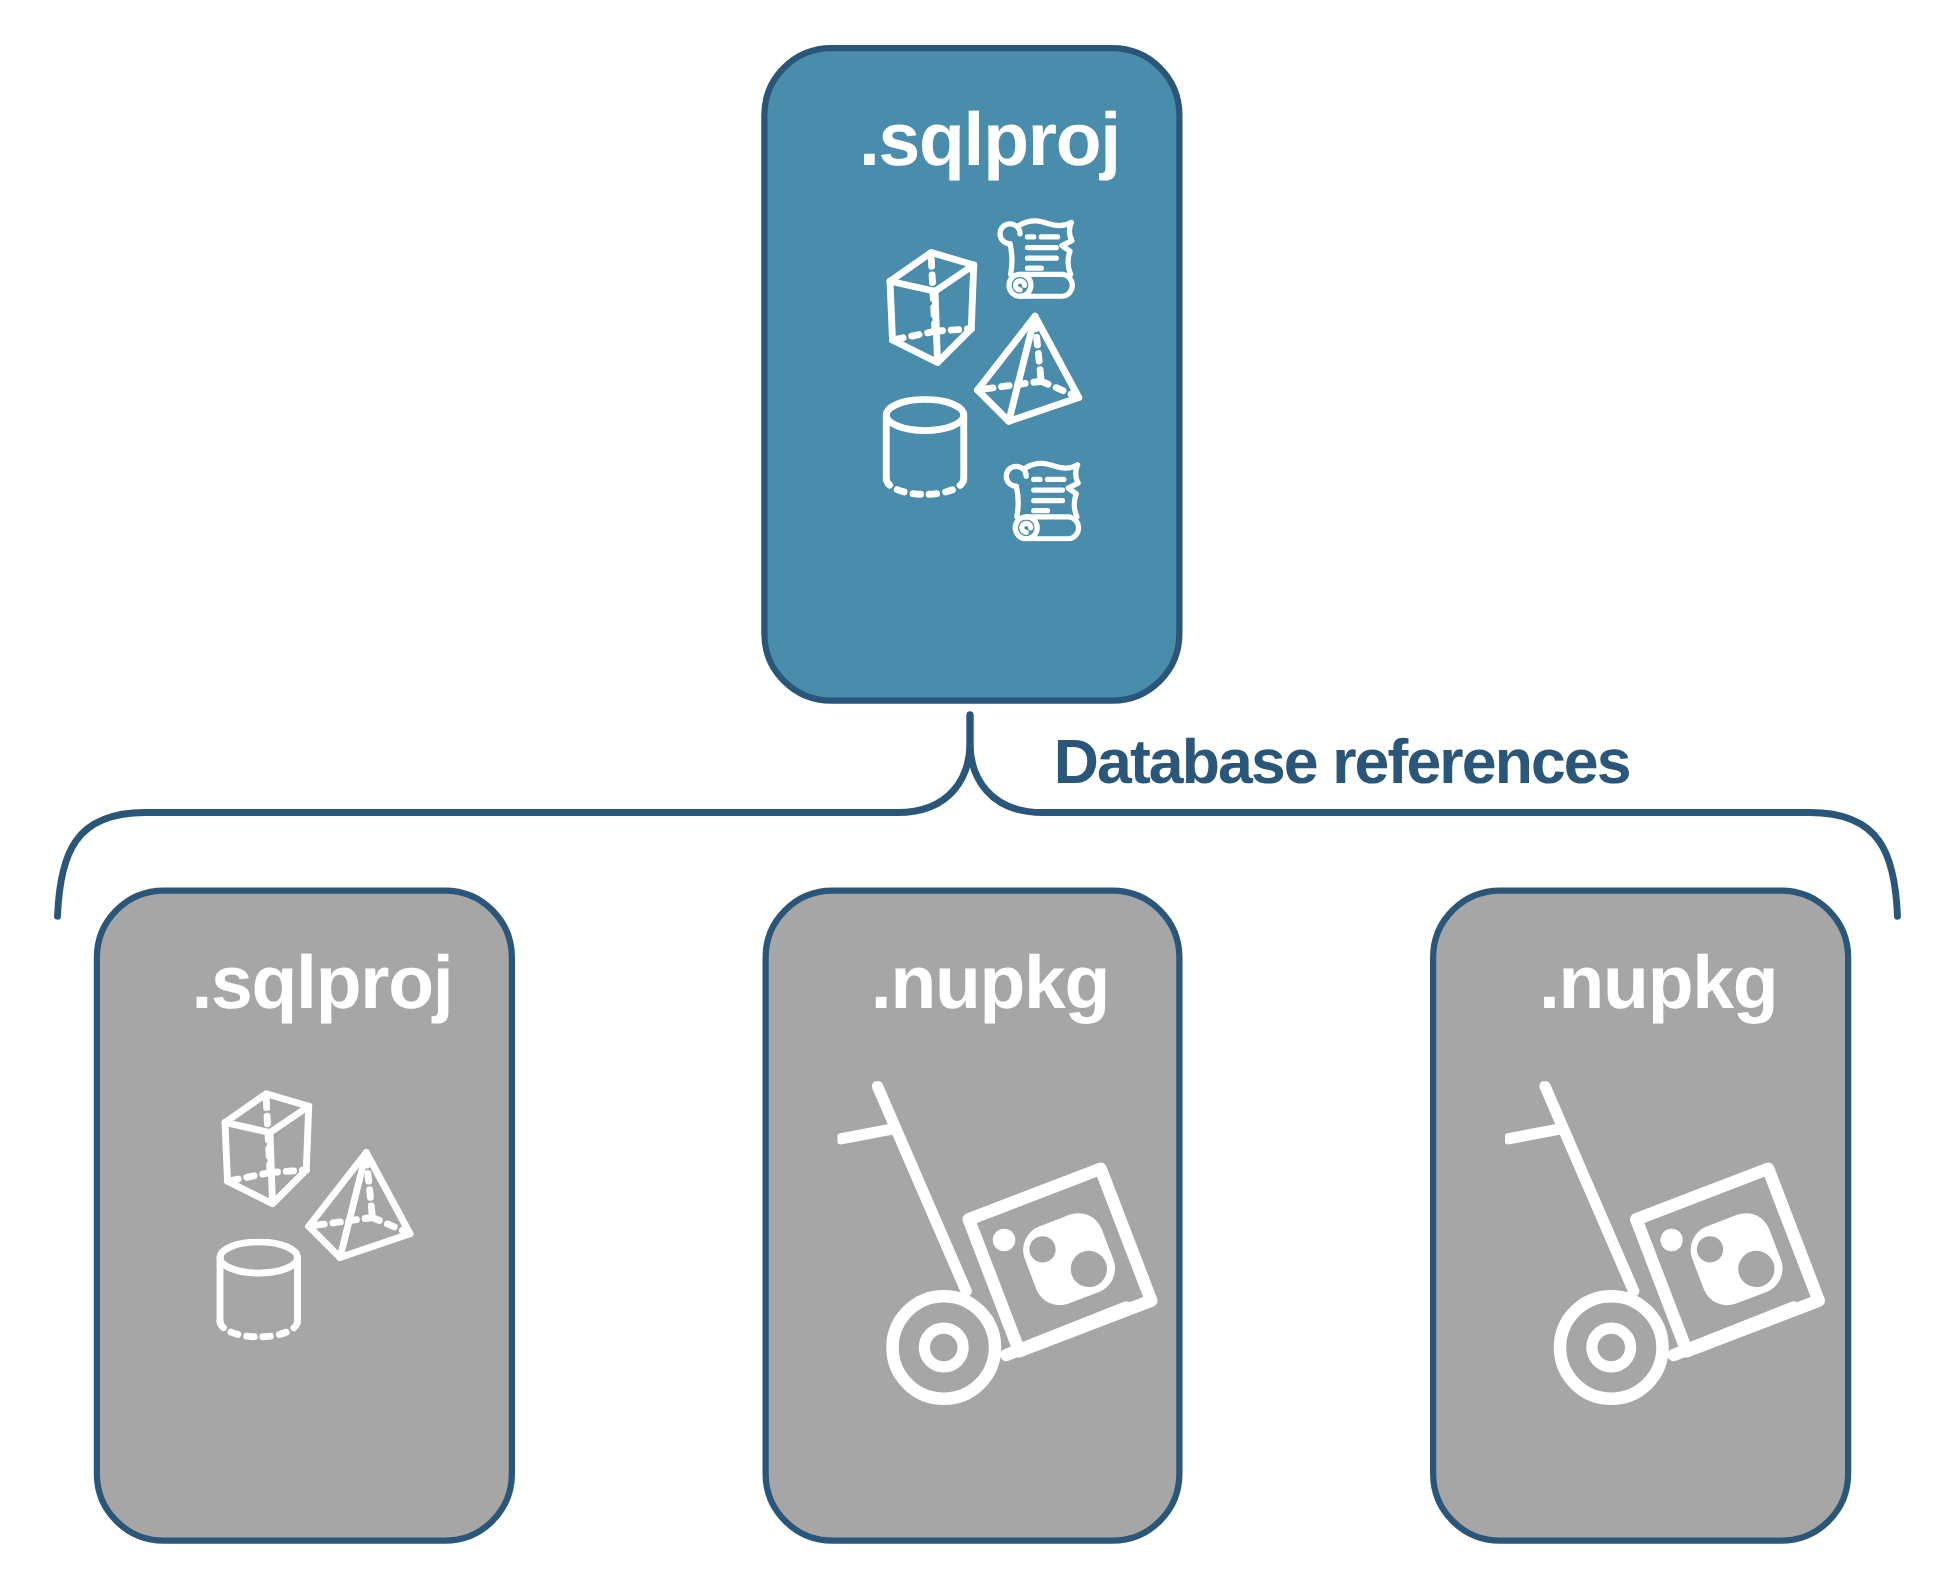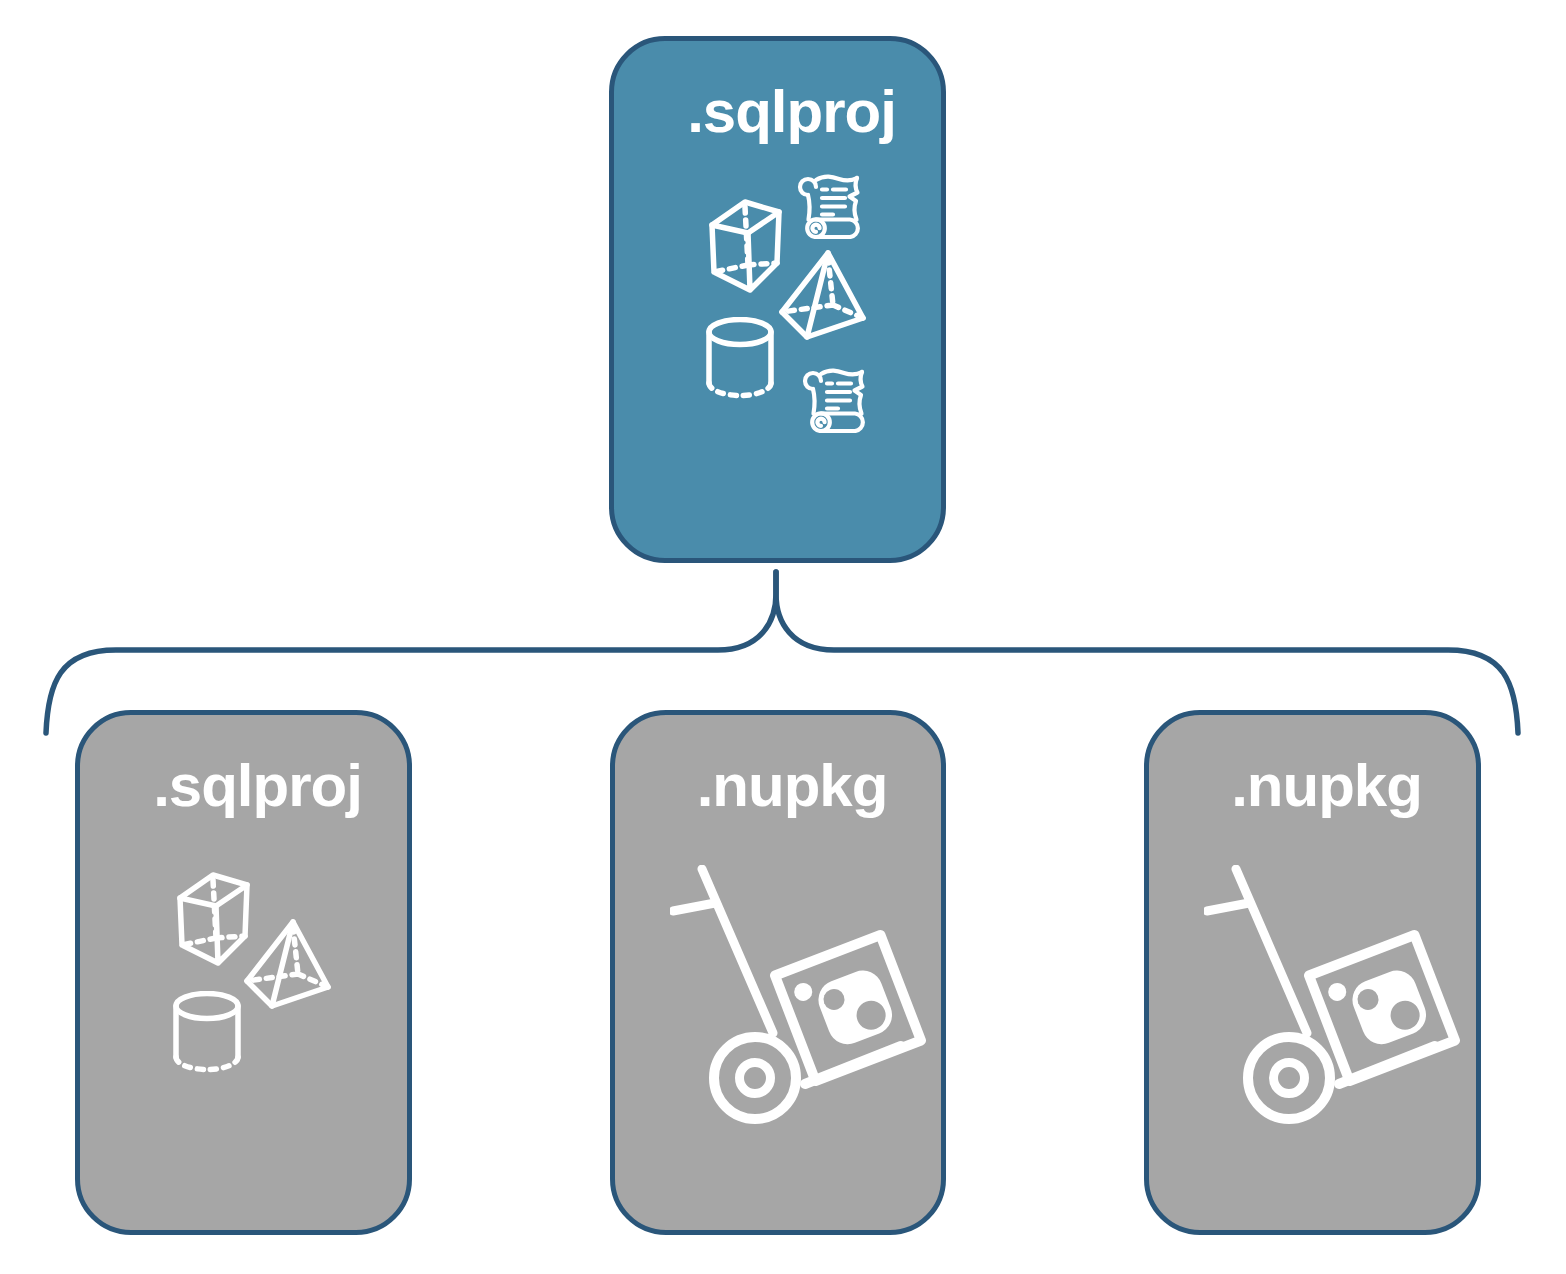--- a/index.html
+++ b/index.html
@@ -122,20 +122,21 @@
       </svg>
     <svg class="icon" style="left:186px;top:324px;width:68px;height:68px">
         <use href="#sym-scroll"></use>
       </svg>
   </section>
 
   <svg class="brace" viewBox="0 0 1566 1274">
     <path d="M46,733 C48,683 60,650 116,650 L718,650 C760,650 776,622 776,594 L776,572"></path>
     <path d="M776,572 L776,594 C776,622 792,650 834,650 L1448,650 C1504,650 1516,683 1518,733"></path>
   </svg>
+  <div class="connector-label">Database references</div>
 
   <section class="card card-gray card-child" style="left:75px;width:337px">
     <h2 class="card-title">.sqlproj</h2>
     <svg class="icon" style="left:87px;top:156px;width:92px;height:95px">
         <use href="#sym-cube"></use>
       </svg>
     <svg class="icon" style="left:157px;top:197px;width:112px;height:100px">
         <use href="#sym-pyramid"></use>
       </svg>
     <svg class="icon" style="left:92px;top:276px;width:70px;height:82px">

